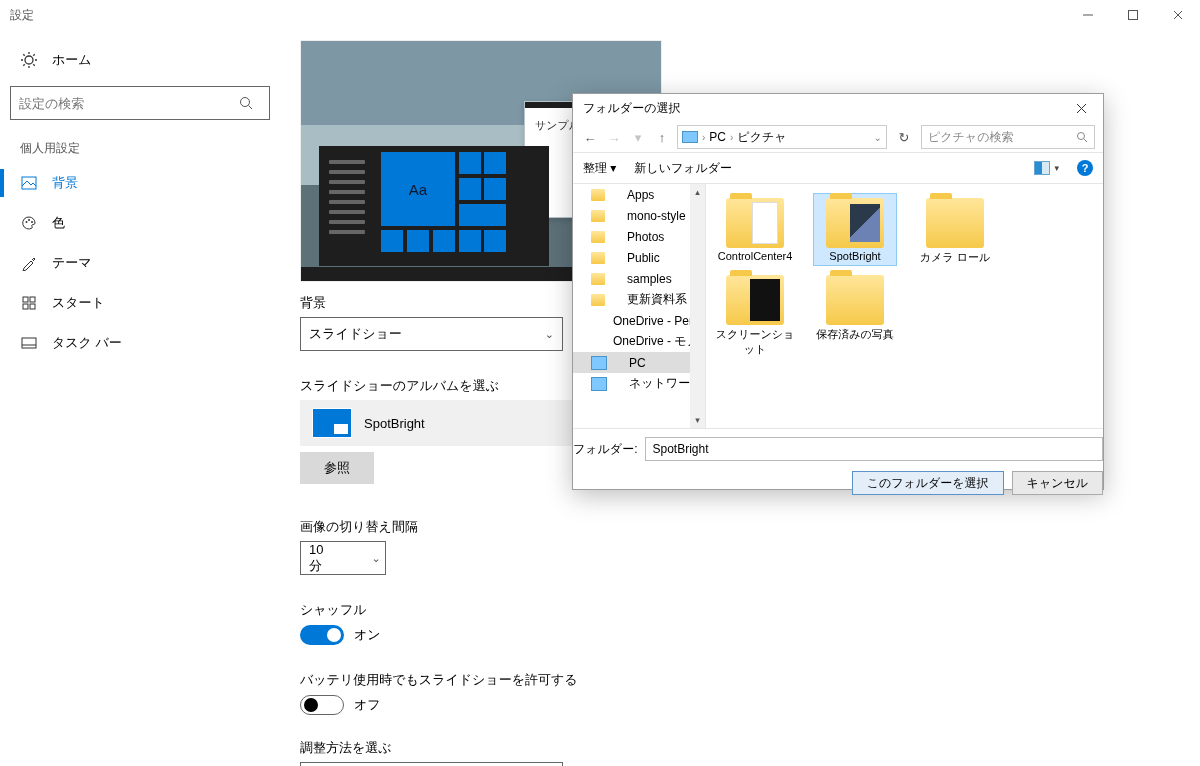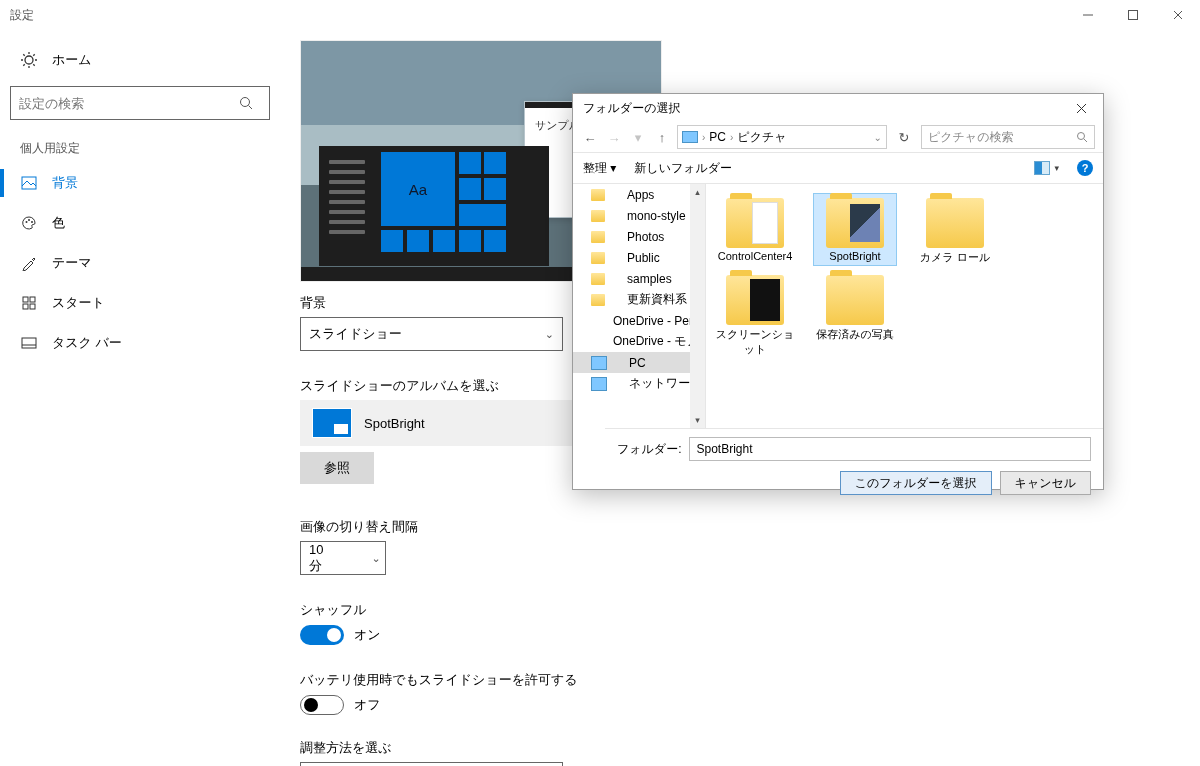--- a/index.html
+++ b/index.html
@@ -89,21 +89,21 @@
   .dlg-tree .scroll .dn{position:absolute;bottom:0;left:0;right:0;}
   .dlg-files{flex:1;display:flex;flex-wrap:wrap;align-content:flex-start;padding:10px 8px;gap:6px 18px;}
   .fileitem{width:82px;display:flex;flex-direction:column;align-items:center;font-size:11px;text-align:center;}
   .fileitem.sel{background:#cde8ff;outline:1px solid #8fcaf2;}
   .fileitem .ficon{width:58px;height:50px;margin:4px 0 2px 0;position:relative;}
   .ficon.folder{background:linear-gradient(#ffe69a,#f6c94a);border-radius:3px;}
   .ficon.folder::before{content:"";position:absolute;left:4px;top:-5px;width:22px;height:6px;background:#f6c94a;border-radius:2px 2px 0 0;}
   .ficon.folder.withpaper::after{content:"";position:absolute;right:6px;top:4px;width:24px;height:40px;background:#fff;border:1px solid #ddd;}
   .ficon.folder.withphoto::after{content:"";position:absolute;right:4px;top:6px;width:30px;height:38px;background:linear-gradient(135deg,#2b3a4a 0 50%,#6d82b4 50% 100%);}
   .ficon.folder.withblack::after{content:"";position:absolute;right:4px;top:4px;width:30px;height:42px;background:#111;}
-  .dlg-footer{border-top:1px solid #e6e6e6;padding:8px 12px;margin-left:32px;}
+  .dlg-footer{border-top:1px solid #e6e6e6;padding:8px 0;}
   .dlg-footer .row1{display:flex;align-items:center;gap:8px;margin-bottom:10px;}
   .dlg-footer .row1 label{font-size:12px;white-space:nowrap;}
   .dlg-footer .row1 input{flex:1;height:22px;border:1px solid #bbb;padding:0 6px;font-size:12px;}
   .dlg-footer .row2{display:flex;justify-content:flex-end;gap:8px;}
   .dlg-footer button{height:24px;padding:0 14px;font-size:12px;background:#e9e9e9;border:1px solid #aaa;font-family:Liberation Serif, serif;}
   .dlg-footer button.primary{background:#e4eef9;border:1px solid #5b93c8;}
   svg{display:block;}
 </style>
 </head>
 <body>

